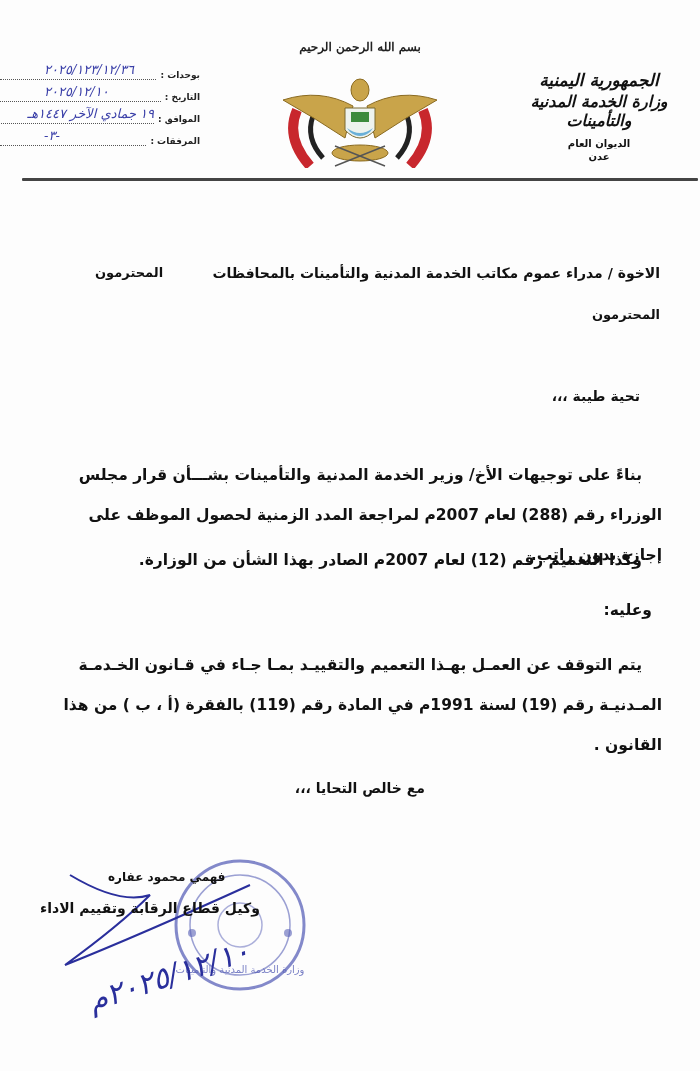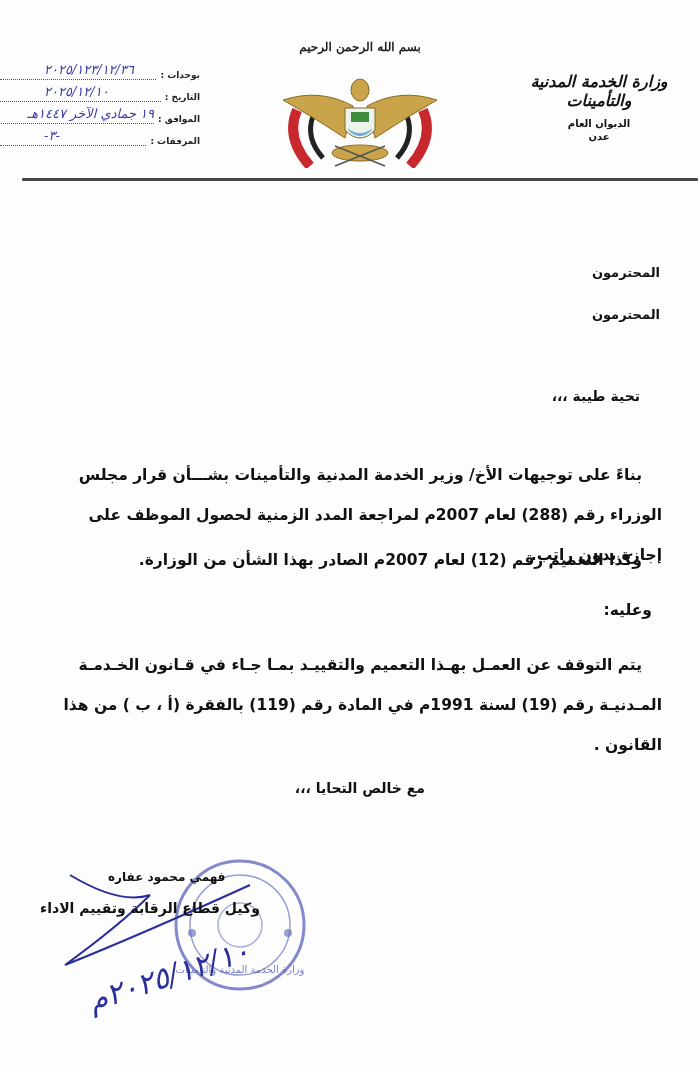--- a/index.html
+++ b/index.html
@@ -90,28 +90,30 @@
     <rect x="76" y="54" width="18" height="10" fill="#3d8b3d"></rect>
     <path d="M72 70 Q85 80 98 70 L95 74 Q85 82 75 74 Z" fill="#6ab0d8"></path>
 
     <ellipse cx="85" cy="95" rx="28" ry="8" fill="#c9a44a" stroke="#8a6a20"></ellipse>
     <line x1="60" y1="108" x2="110" y2="88" stroke="#555" stroke-width="1.5"></line>
     <line x1="110" y1="108" x2="60" y2="88" stroke="#555" stroke-width="1.5"></line>
   </svg>
 </div>
 
 <div class="abs org rtl" style="text-align:center;">
+  <div class="org-line1">الجمهورية اليمنية</div>
   <div class="org-line2">وزارة الخدمة المدنية والتأمينات</div>
   <div class="org-line3">الديوان العام</div>
   <div class="org-line4">عدن</div>
 </div>
 
 <div class="abs header-rule"></div>
 
 <div class="abs recipient" style="top:265px;">
+  <span>الاخوة / مدراء عموم مكاتب الخدمة المدنية والتأمينات بالمحافظات</span>
   <span class="respect">المحترمون</span>
 </div>
 <div class="abs recipient" style="top:307px;">
   <span class="respect">المحترمون</span>
 </div>
 
 <div class="abs greeting rtl">تحية طيبة ،،،</div>
 
 <div class="abs para" style="top:455px;">
   <span class="indent">بناءً على توجيهات الأخ/ وزير الخدمة المدنية والتأمينات بشـــأن قرار مجلس الوزراء رقم (288) لعام 2007م لمراجعة المدد الزمنية لحصول الموظف على إجازة بدون راتب.</span>

